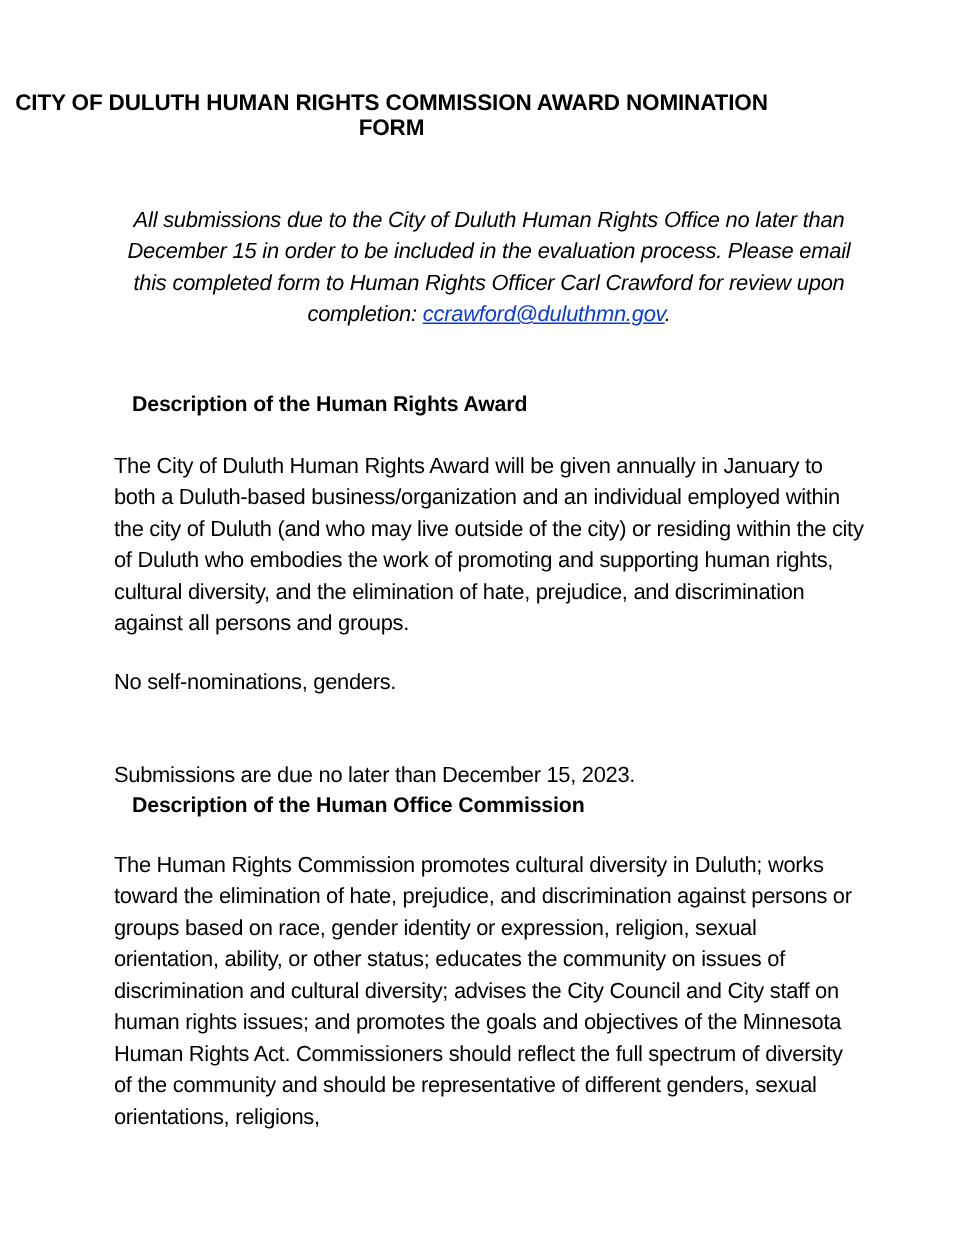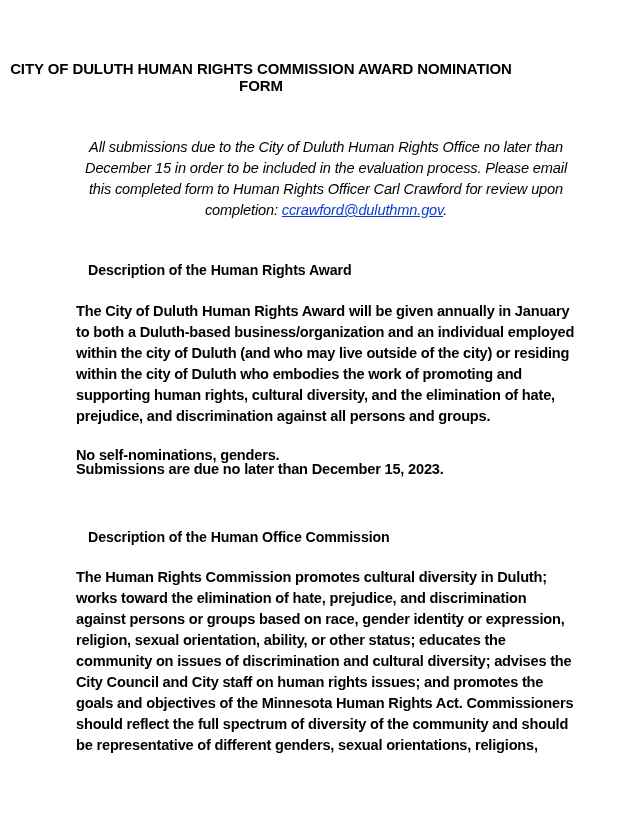--- a/index.html
+++ b/index.html
@@ -4,28 +4,28 @@
 <style>
   html, body { margin:0; padding:0; background:#fff; }
   body { width:640px; height:828px; position:relative; overflow:hidden;
     font-family:"Liberation Sans", sans-serif; color:#000; }
   .title { position:absolute; top:60px; left:0; width:522px; text-align:center;
     font-weight:bold; font-size:15px; letter-spacing:-0.1px; }
   .intro { position:absolute; top:137px; left:76px; width:500px; font-style:italic;
     font-size:14.6px; line-height:21px; letter-spacing:-0.15px;text-align:center; }
   .intro a { color:#0b3bd6; text-decoration:underline; }
   .h { position:absolute; left:88px; font-weight:bold; font-size:14.2px; letter-spacing:-0.1px; }
-  .p { position:absolute; left:76px; width:500px; font-size:14.6px; line-height:21px; letter-spacing:-0.2px;font-weight:bold; }
+  .p { position:absolute; left:76px; width:500px; font-size:14.6px; line-height:21px; letter-spacing:-0.2px; }
 </style>
 </head>
 <body>
 
 <div class="title">CITY OF DULUTH HUMAN RIGHTS COMMISSION AWARD NOMINATION FORM</div>
 
 <div class="intro"><span>All submissions due to the City of Duluth Human Rights Office no later than December 15 in order to be included in the evaluation process. Please email this completed form to Human Rights Officer Carl Crawford for review  upon completion: </span><a>ccrawford@duluthmn.gov</a><span>.</span></div>
 
 <div class="h" style="top:262px">Description of the Human Rights Award</div>
 <div class="p" style="top:301px">The City of Duluth Human Rights Award will be given annually in January to both a Duluth-based business/organization and an individual employed within the city of Duluth (and who may live outside of the city) or residing within the city of Duluth who embodies the work of promoting and supporting human rights, cultural diversity, and the elimination of hate, prejudice, and discrimination against all persons and groups.</div>
 <div class="p" style="top:445px">No self-nominations, genders.</div>
-<div class="p" style="top:459px">Submissions are due no later than December 15, 2023.</div>
+<div class="p" style="top:507px">Submissions are due no later than December 15, 2023.</div>
 
 <div class="h" style="top:529px">Description of the Human Office Commission</div>
 <div class="p" style="top:567px">The Human Rights Commission promotes cultural diversity in Duluth; works toward the elimination of hate, prejudice, and discrimination against persons or groups based on race, gender identity or expression, religion, sexual orientation, ability, or other status; educates the community on issues of discrimination and cultural diversity; advises the City Council and City staff on human rights issues; and promotes the goals and objectives of the Minnesota Human Rights Act. Commissioners should reflect the full spectrum of diversity of the community and should be representative of different genders, sexual orientations, religions,</div>
 
 </body></html>

